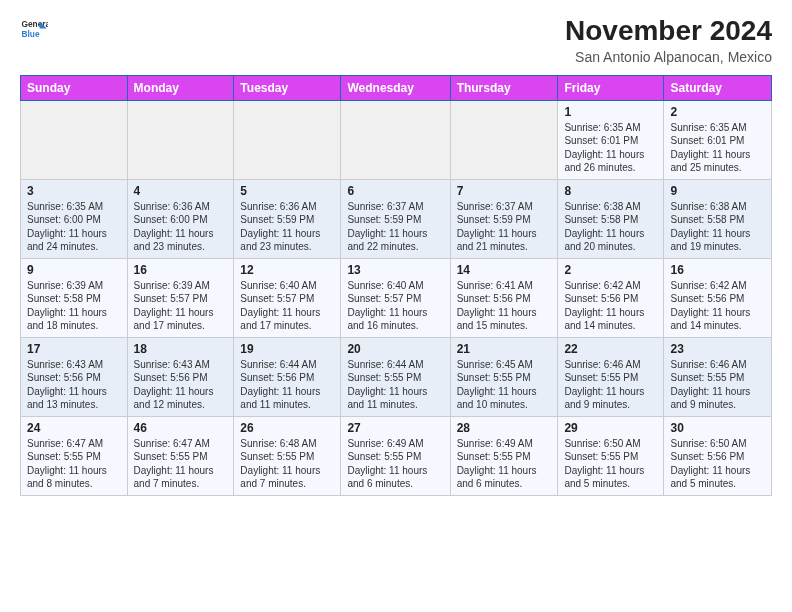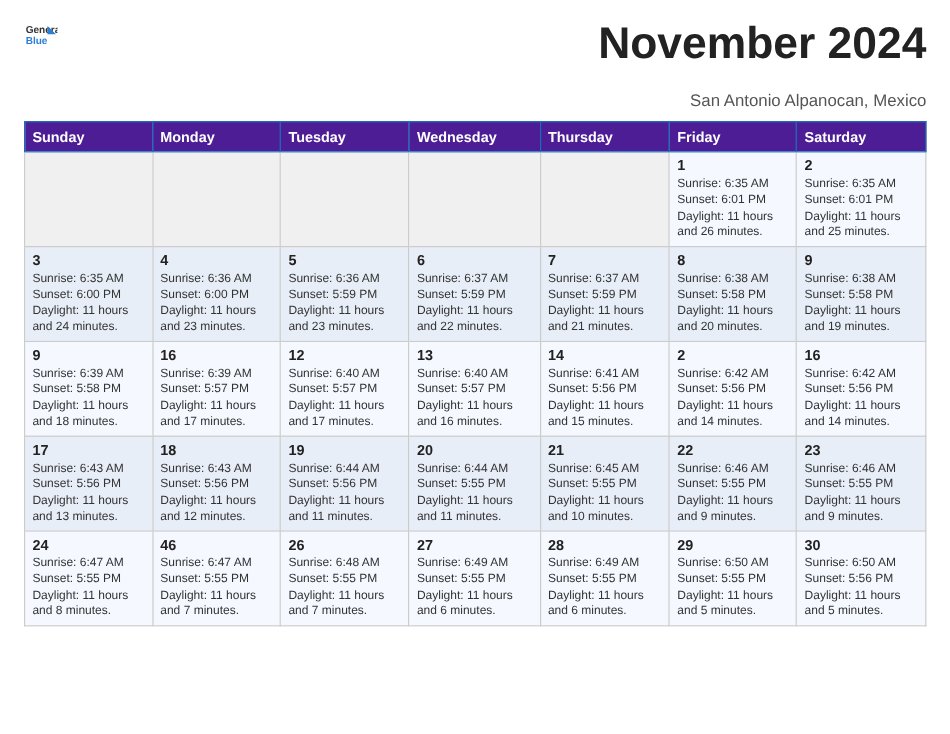--- a/index.html
+++ b/index.html
@@ -26,37 +26,37 @@
       gap: 4px;
     }
     .logo-icon {
       width: 28px;
       height: 28px;
     }
     .title-area {
       text-align: right;
     }
     .month-title {
-      font-size: 37px;
+      font-size: 28px;
       font-weight: bold;
       color: #222;
       line-height: 1.1;
     }
     .subtitle {
       font-size: 14px;
       color: #555;
-      margin-top: 18px;
+      margin-top: 2px;
     }
     table {
       width: 100%;
       border-collapse: collapse;
       font-size: 10.5px;
     }
     thead th {
-      background-color: #4c1d95;
+      background-color: #d946ef;
       color: #fff;
       font-size: 12px;
       font-weight: bold;
       padding: 5px 6px;
       text-align: left;
       border: 1px solid #1a6ab8;
     }
     tbody td {
       border: 1px solid #ccc;
       padding: 4px 6px;

